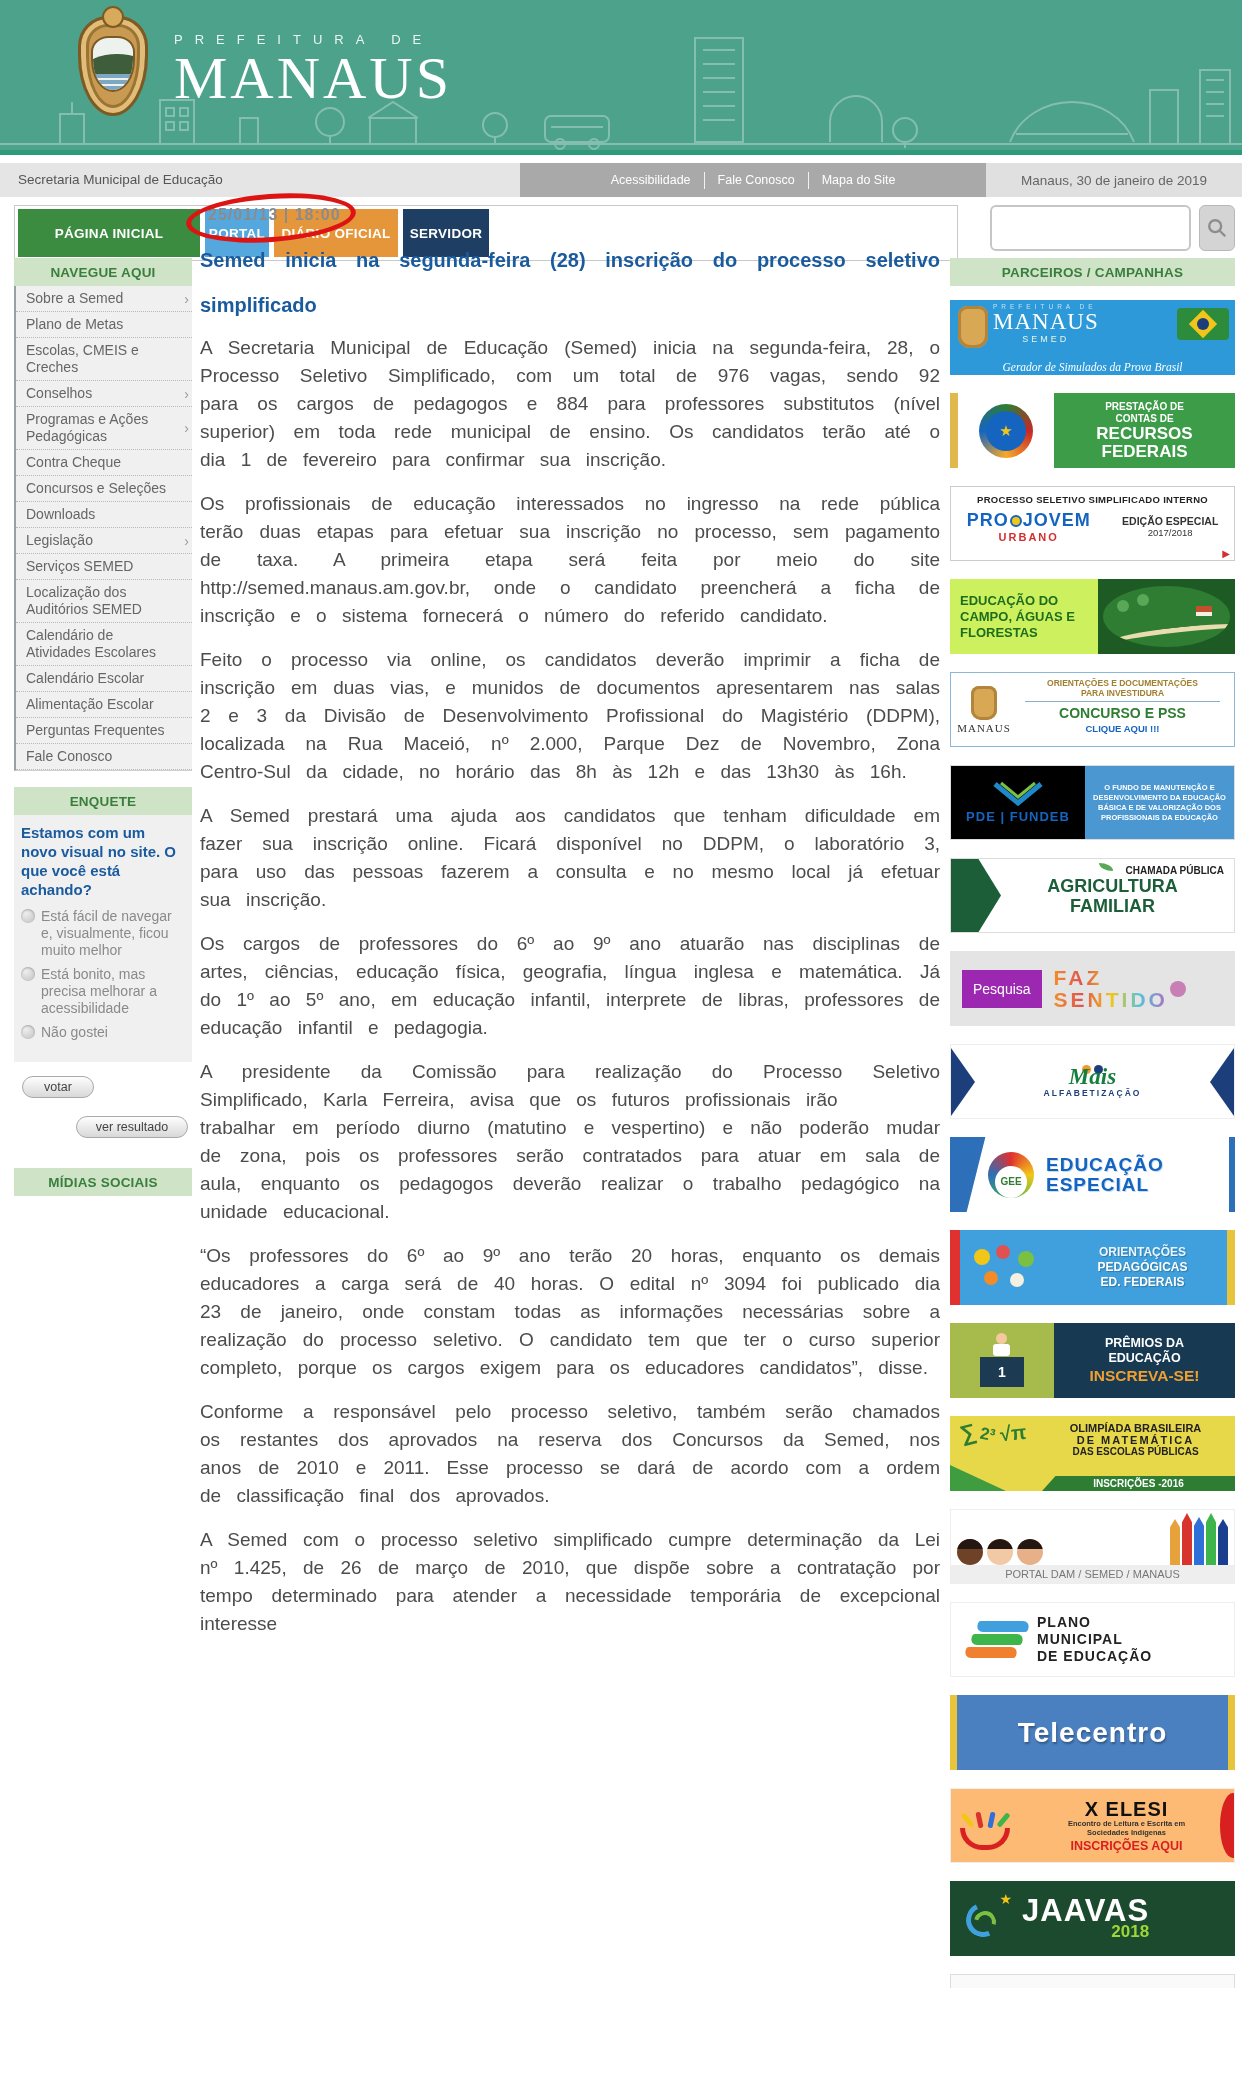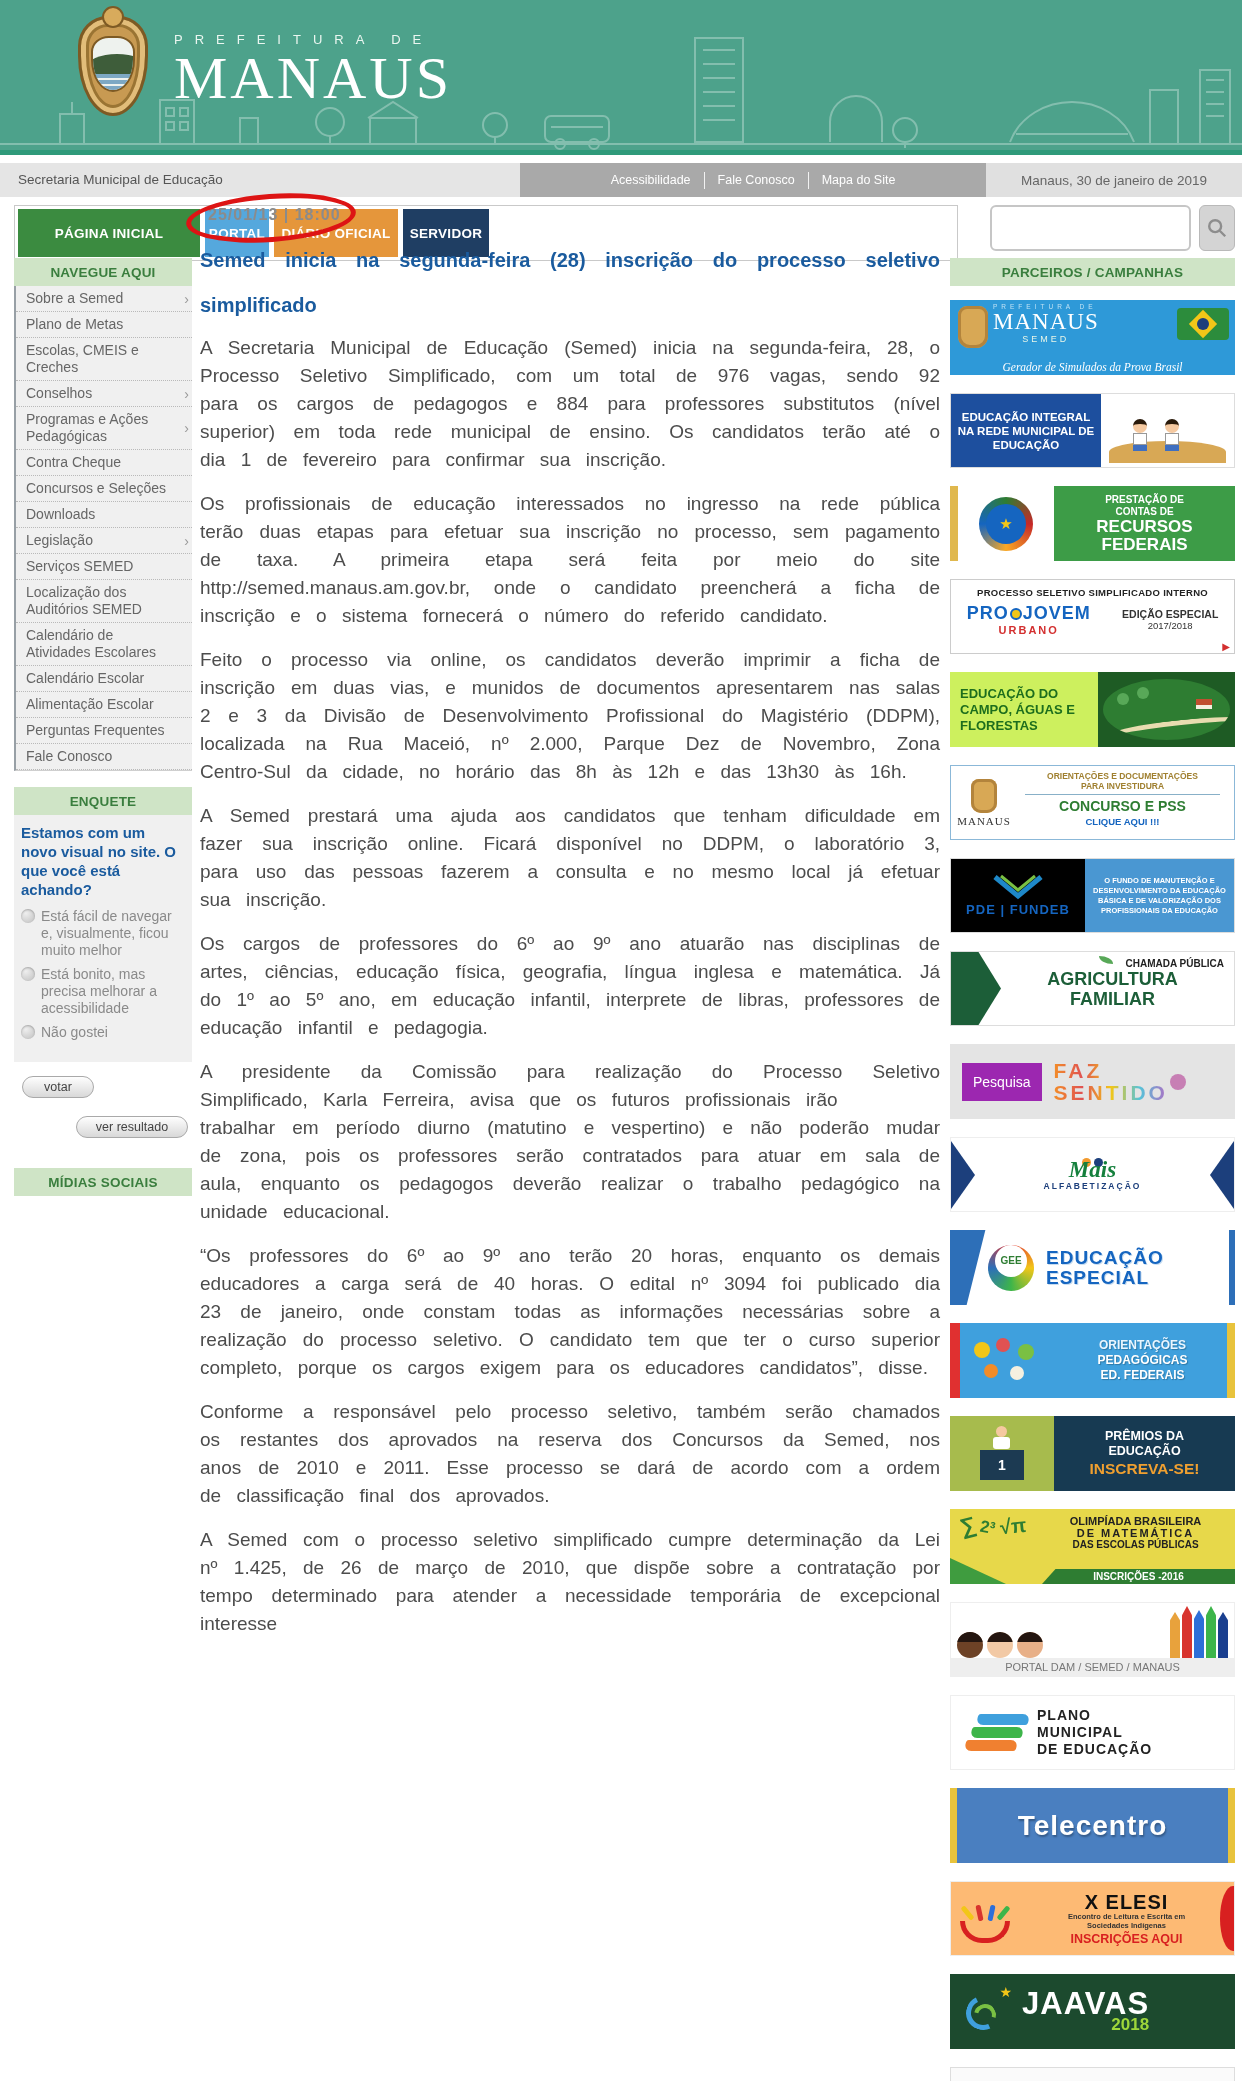--- a/index.html
+++ b/index.html
@@ -153,21 +153,21 @@
   .m-tri-r { right:0; border-right:24px solid #1c3f7c; }
   .mi-people { display:flex; gap:3px; }
   .mi-p { width:9px; height:9px; border-radius:50%; }
   .mi-p::after { content:""; display:block; width:13px; height:8px; margin:9px 0 0 -2px; }
   .mi-o { background:#f29a2e; } .mi-b { background:#1c3f7c; }
   .mi-script { font-family:"Liberation Serif",serif; font-style:italic; font-weight:bold; font-size:23px; color:#15803d; line-height:22px; margin-top:-8px; }
   .mi-caps { font-size:8.5px; font-weight:bold; color:#1c3f7c; letter-spacing:2px; }
 
   .b-especial { background:#fff; border-right:6px solid #2d6fb8; display:flex; align-items:center; }
   .es-band { position:absolute; left:-10px; top:0; bottom:0; width:36px; background:#2d6fb8; transform:skewX(-14deg); }
-  .es-ring { position:relative; margin-left:38px; width:46px; height:46px; border-radius:50%; background:conic-gradient(#e03030,#f2c618,#3db54a,#2d6fb8,#e03030); display:flex; align-items:flex-start; justify-content:center; }
+  .es-ring { position:relative; margin-left:38px; width:46px; height:46px; border-radius:50%; background:conic-gradient(#e03030,#f2c618,#3db54a,#2d6fb8,#e03030); display:flex; align-items:flex-end; justify-content:center; }
   .es-ring-in { width:32px; height:32px; border-radius:50%; background:#fff; color:#2e7d32; font-weight:bold; font-size:10px; display:flex; align-items:center; justify-content:center; }
   .es-text { margin-left:12px; font-weight:bold; font-size:19px; line-height:20px; color:#1565c0; letter-spacing:1px; text-shadow:1px 1px 0 #c8ddf0; }
 
   .b-orient { background:#3fa0dd; border-left:10px solid #e03030; border-right:8px solid #e8c33c; display:flex; align-items:center; }
   .or-kids { position:relative; width:92px; height:54px; margin-left:6px; }
   .or-dot { position:absolute; border-radius:50%; }
   .or-text { flex:1; text-align:center; color:#fff; font-weight:bold; font-size:12px; line-height:15px; text-shadow:1px 1px 1px rgba(0,0,0,.25); }
   .or-t1 { color:#eaf6ff; }
 
   .b-premios { display:flex; }
@@ -381,36 +381,20 @@
           <div class="pb-title">MANAUS</div>
           <div class="pb-sub">SEMED</div>
         </div>
         <div class="pb-flag">
             <div class="pb-diamond"></div>
             <div class="pb-circle"></div>
           </div>
         <div class="pb-caption">Gerador de Simulados da Prova Brasil</div>
       </div>
 
-      <div class="banner b-integral">
-        <div class="bi-left">EDUCAÇÃO INTEGRAL NA REDE MUNICIPAL DE EDUCAÇÃO</div>
-        <div class="bi-right">
-          <div class="bi-mound"></div>
-          <div class="kid kid1">
-              <div class="head"></div>
-              <div class="body"></div>
-              <div class="legs"></div>
-            </div>
-          <div class="kid kid2">
-              <div class="head"></div>
-              <div class="body"></div>
-              <div class="legs"></div>
-            </div>
-        </div>
-      </div>
 
       <div class="banner b-recursos">
         <div class="rc-gold"></div>
         <div class="rc-left">
             <div class="rc-ring">
               <div class="rc-ring-in">★</div>
             </div>
           </div>
         <div class="rc-right">
           <div class="rc-t1">PRESTAÇÃO DE

